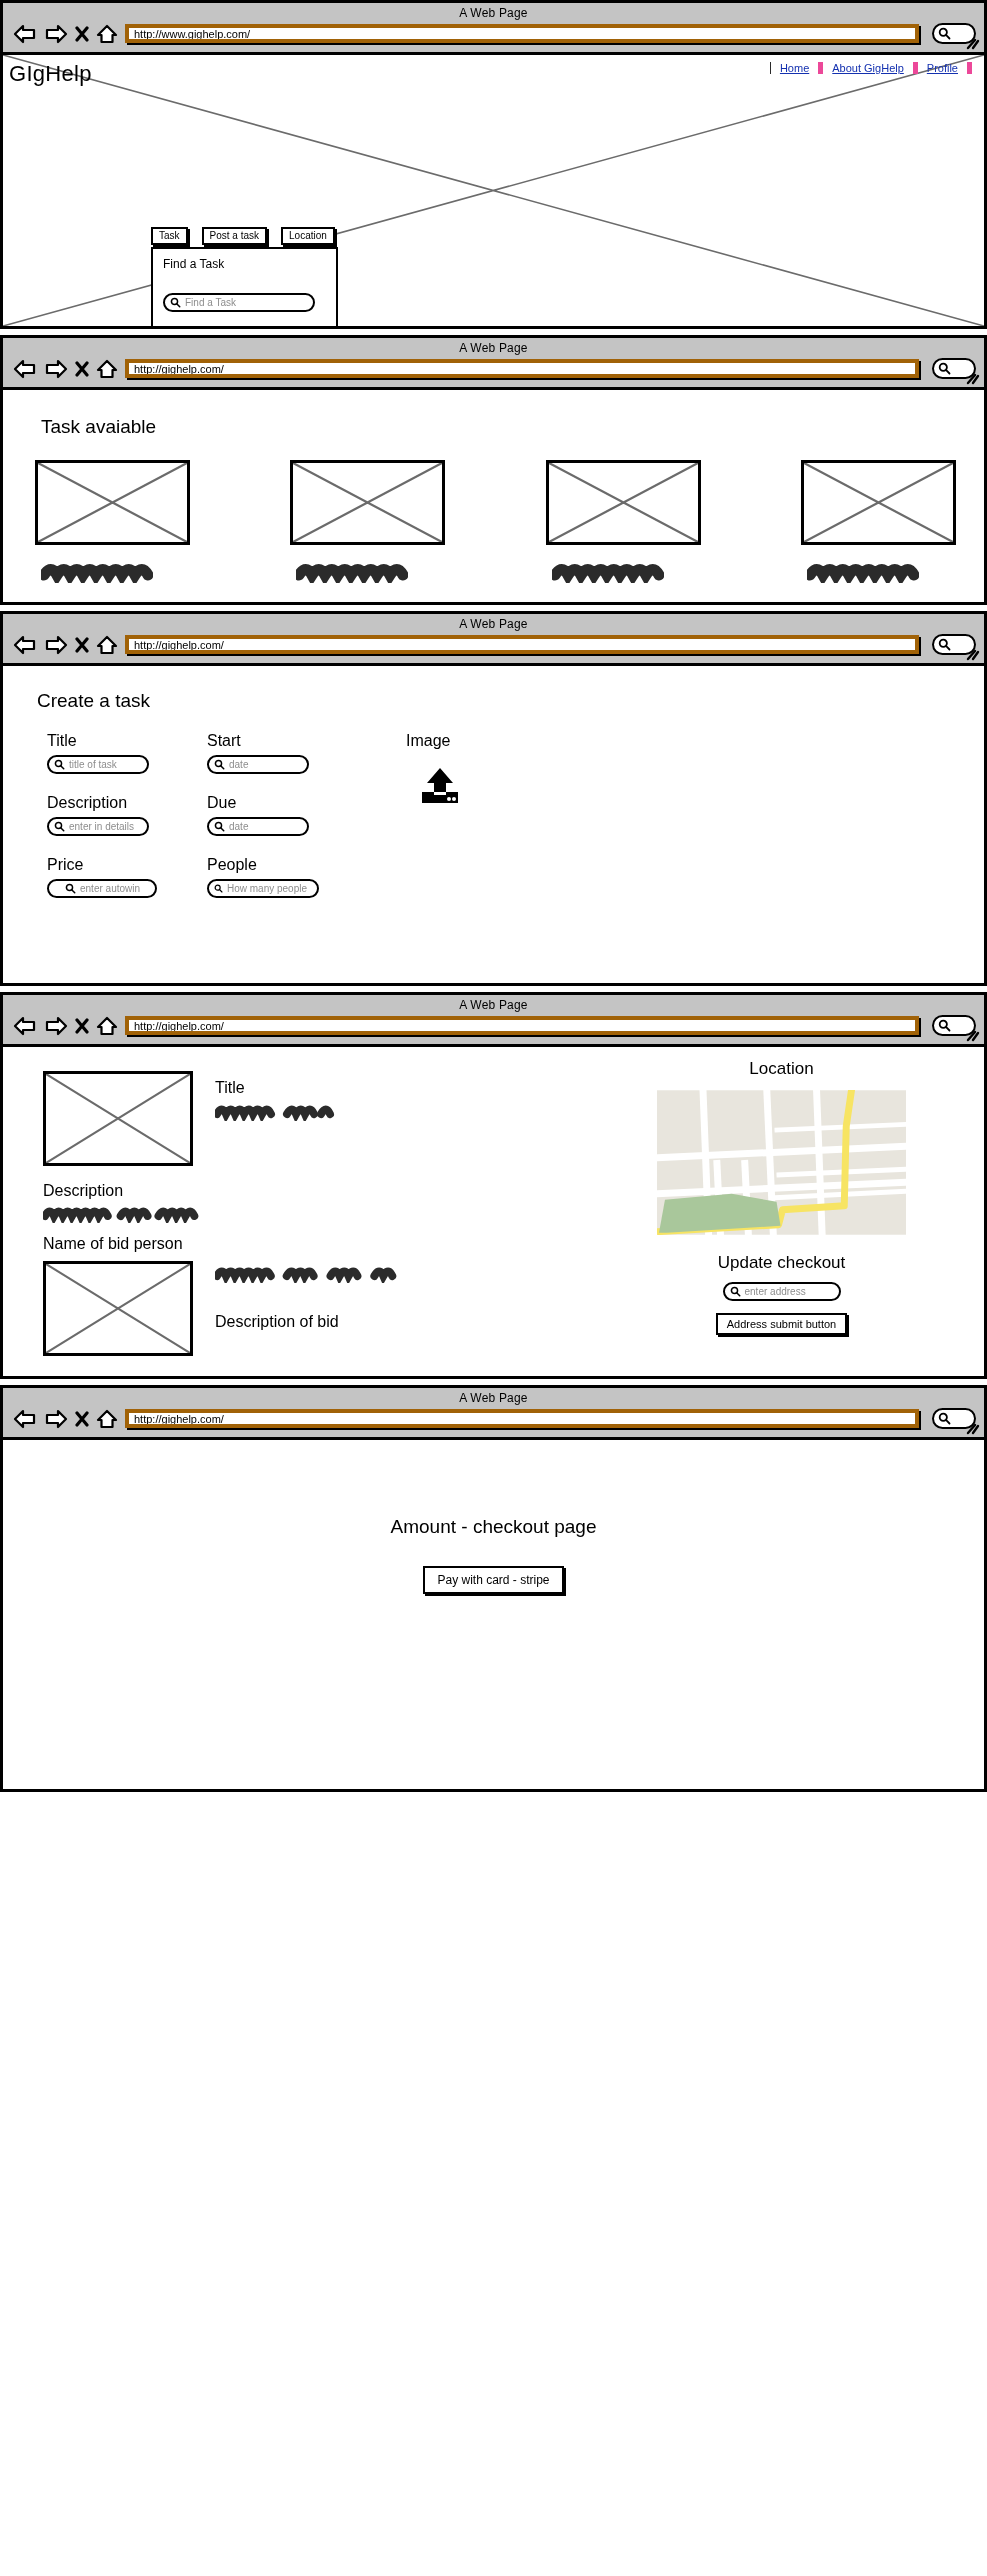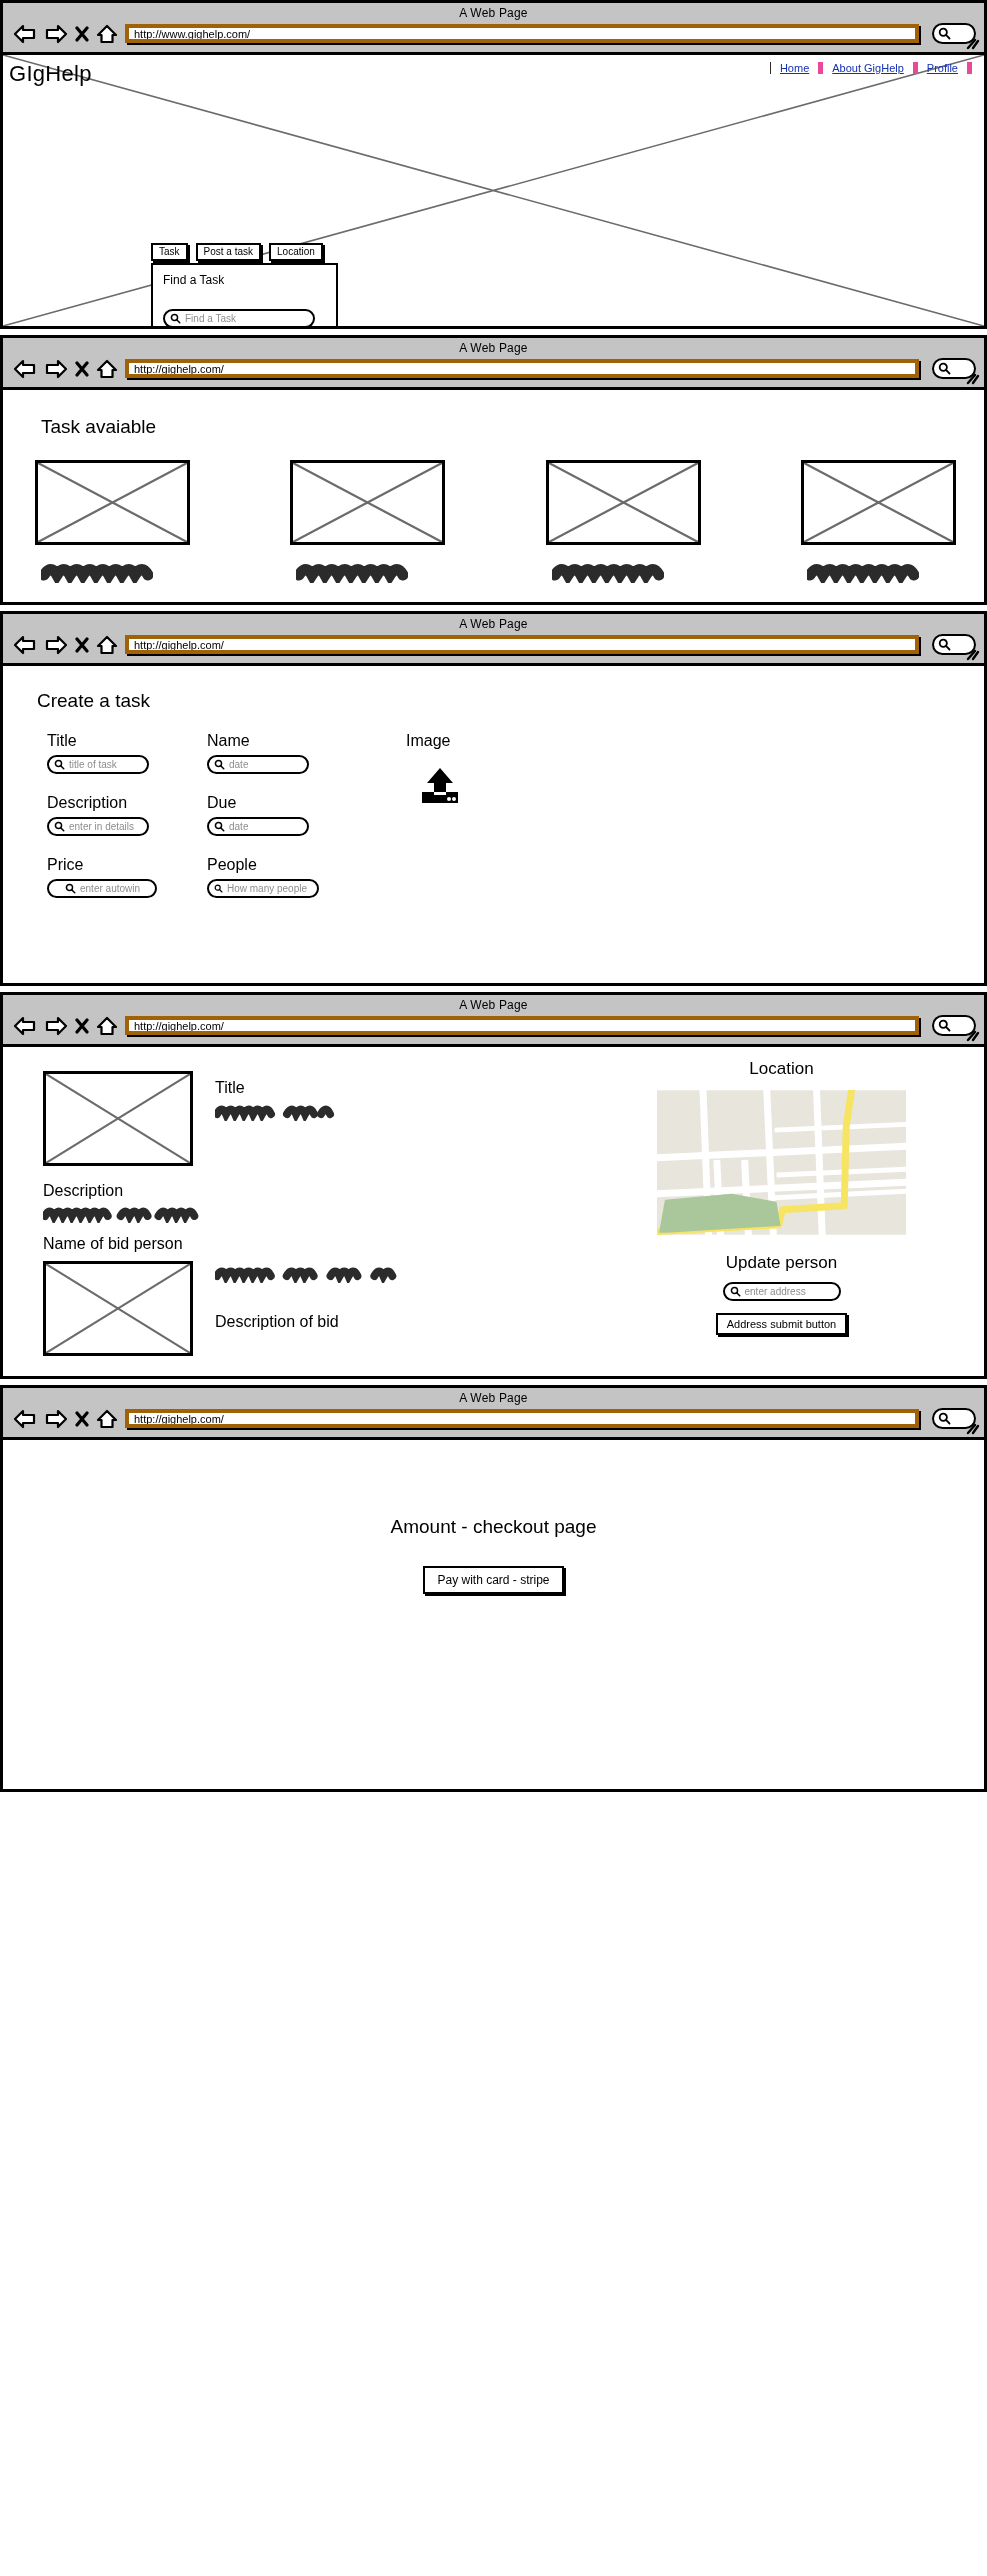--- a/index.html
+++ b/index.html
@@ -137,21 +137,21 @@
     line-height: 12px;
   }
   .topnav a:first-child { border-left: 1px solid #2a2a2a; }
   .bigx { position: absolute; inset: 0; }
 
   .panel {
     position: absolute;
     left: 148px; top: 172px;
     width: 187px;
   }
-  .panel-tabs { display: flex; align-items: flex-end; gap: 8px; margin-top: 16px; }
+  .panel-tabs { display: flex; align-items: flex-end; gap: 14px; }
   .panel-tab {
     border: 2px solid #000;
     background: #fff;
     box-shadow: 2px 2px 0 #000;
     font-size: 10px;
     padding: 1px 6px 2px 6px;
   }
   .panel-box {
     border: 2px solid #000;
     background: #fff;
@@ -386,21 +386,21 @@
           <path d="M4 10 L11 2 M9 10 L14 3" stroke="#000" stroke-width="2.4" stroke-linecap="round"></path>
         </svg>
     </div>
 
     <div class="viewport w3-body">
       <div class="wf-h1">Create a task</div>
 
       <div class="form-grid">
 
         <div class="fg-label">Title</div>
-        <div class="fg-label">Name</div>
+        <div class="fg-label">Start</div>
         <div class="fg-label">Image</div>
 
         <div class="fg-input">
           <span class="wf-field" style="width:102px;">
             <svg width="11" height="11" viewBox="0 0 13 13">
                 <circle cx="5.3" cy="5.3" r="3.6" fill="none" stroke="#000" stroke-width="1.8"></circle>
                 <path d="M8.2 8.2 L11.5 11.5" stroke="#000" stroke-width="1.8" stroke-linecap="round"></path>
               </svg>
             <span>title of task</span>
           </span>
@@ -569,21 +569,21 @@
               <path d="M118 40 L255 34"></path>
               <path d="M120 85 L255 79"></path>
               <path d="M122 62 L255 56"></path>
               <path d="M118 108 L255 101"></path>
             </g>
             <path d="M0 142 L122 135 L126 120 L188 116 L190 36 L196 -5" stroke="#f7e463" stroke-width="7" fill="none" stroke-linejoin="round"></path>
             <path d="M2 143 L8 110 L75 104 L120 112 L124 136 L10 143 Z" fill="#a9c79b"></path>
           </svg>
         </div>
 
-        <div class="addr-title">Update person</div>
+        <div class="addr-title">Update checkout</div>
         <span class="wf-field" style="width:118px;">
           <svg width="11" height="11" viewBox="0 0 13 13">
               <circle cx="5.3" cy="5.3" r="3.6" fill="none" stroke="#000" stroke-width="1.8"></circle>
               <path d="M8.2 8.2 L11.5 11.5" stroke="#000" stroke-width="1.8" stroke-linecap="round"></path>
             </svg>
           <span>enter address</span>
         </span>
         <div style="margin-top:12px;">
           <span class="wf-btn">Address submit button</span>
         </div>

